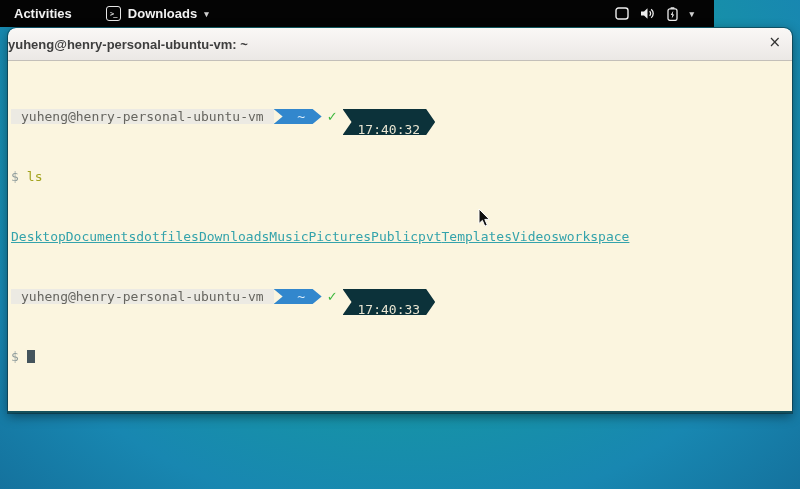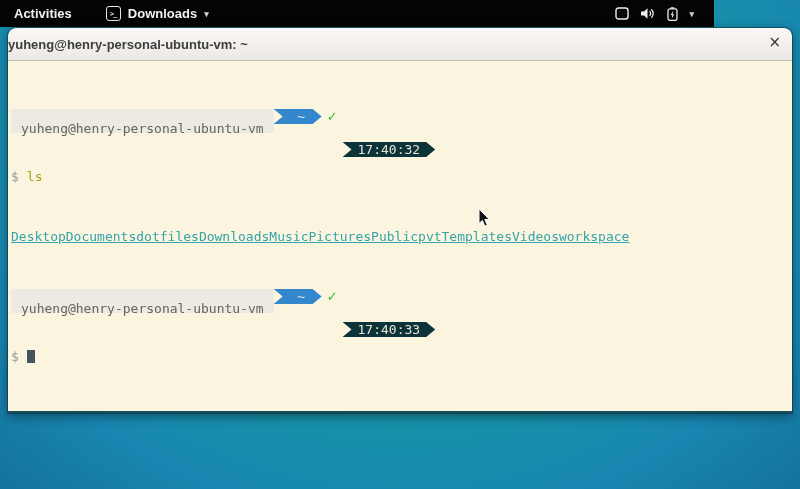--- a/index.html
+++ b/index.html
@@ -60,27 +60,27 @@
     position:absolute;right:11px;top:0;height:27px;display:flex;align-items:center;
     font-size:15px;color:#343434;cursor:default;font-weight:400;
     font-family:"DejaVu Sans",sans-serif;
   }
   .term{
     height:356px;background:var(--termbg);
     font-family:"DejaVu Sans Mono",monospace;font-size:13px;line-height:15px;
     color:var(--fg);padding:3px 2px 0 3px;white-space:pre;
   }
   .line{height:15px;display:flex;align-items:stretch;white-space:pre;}
-  .seg-user{background:var(--seguser);color:#66655f;padding:12px 10px;display:inline-block;}
+  .seg-user{background:var(--seguser);color:#66655f;padding:0 10px;display:inline-block;}
   .pl-band{
     display:inline-block;height:15px;
     clip-path:polygon(0 0, calc(100% - 9px) 0, 100% 50%, calc(100% - 9px) 100%, 0 100%, 9px 50%);
   }
   .pl-blue{background:var(--blue);color:#d9ecfa;width:48px;text-align:center;padding-left:7px;}
-  .pl-dark{background:var(--dark);color:#e9e5d2;padding:0 15px;margin-top:33px;}
+  .pl-dark{background:var(--dark);color:#e9e5d2;padding:13px 15px;}
   .check{color:var(--green);font-weight:bold;margin:0 5px;font-family:"DejaVu Sans","DejaVu Sans Mono",monospace;}
   .dollar{color:#8f9c9c;margin-right:8px;}
   .cmd{color:var(--cmd);text-align:right;}
   .dir{color:var(--dir);text-decoration:underline;}
   .cursor-block{display:inline-block;width:8px;height:13px;margin-top:1px;background:#44545c;}
 
   .mouse{position:absolute;left:478px;top:208px;z-index:50;}
 </style>
 </head>
 <body>

